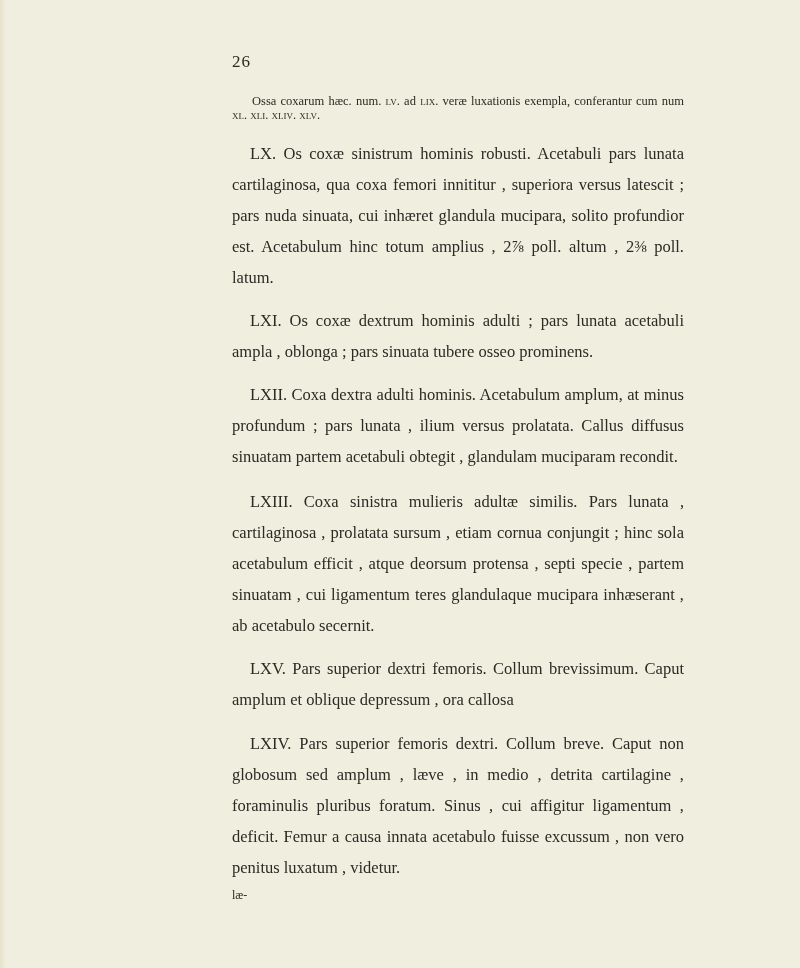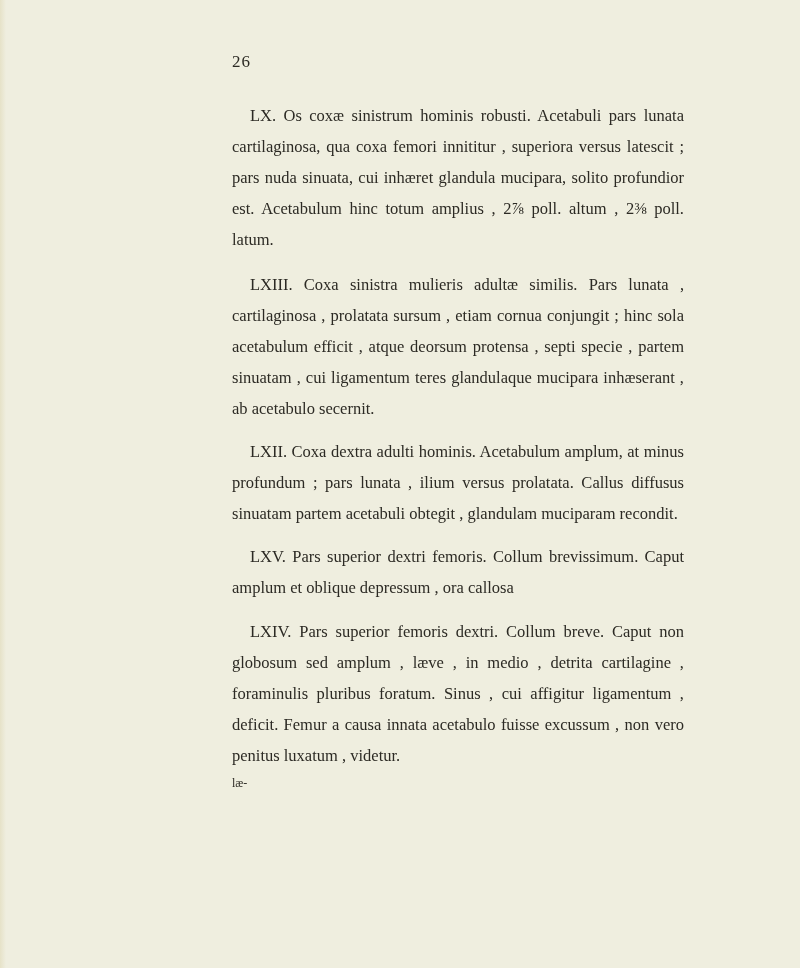--- a/index.html
+++ b/index.html
@@ -58,35 +58,47 @@
 <body>
 
 <div class="page-edge"></div>
 
 <div class="header">
   <span class="page-number">26</span>
 </div>
 
 <div class="content">
 
+  <p class="note">
+    <span>Ossa coxarum hæc. num.</span>
+    <span class="sc">lv.</span>
+    <span>ad</span>
+    <span class="sc">lix.</span>
+    <span>veræ luxationis exempla, conferantur cum num</span>
+    <span class="sc">xl. xli. xliv. xlv.</span>
+  </p>
 
   <p class="entry e60">
     <span class="num">LX.</span>
     <span>Os coxæ sinistrum hominis robusti.  Acetabuli pars lunata cartilaginosa, qua coxa femori innititur , superiora versus latescit ; pars nuda sinuata, cui inhæret glandula mucipara, solito profundior est.  Acetabulum hinc totum amplius , 2⅞ poll. altum , 2⅜ poll. latum.</span>
   </p>
 
-
-  <p class="entry e63">
-    <span class="num">LXIII.</span>
-    <span>Coxa sinistra mulieris adultæ similis.  Pars lunata , cartilaginosa , prolatata sursum , etiam cornua conjungit ; hinc sola acetabulum efficit , atque deorsum protensa , septi specie , partem sinuatam , cui ligamentum teres glandulaque mucipara inhæserant , ab acetabulo secernit.</span>
+  <p class="entry e61">
+    <span class="num">LXI.</span>
+    <span>Os coxæ dextrum hominis adulti ; pars lunata acetabuli ampla ,  oblonga ; pars sinuata tubere osseo prominens.</span>
   </p>
 
   <p class="entry e62">
     <span class="num">LXII.</span>
     <span>Coxa dextra adulti hominis.  Acetabulum amplum, at minus profundum ;  pars lunata , ilium versus prolatata. Callus diffusus sinuatam partem acetabuli obtegit , glandulam muciparam recondit.</span>
+  </p>
+
+  <p class="entry e63">
+    <span class="num">LXIII.</span>
+    <span>Coxa sinistra mulieris adultæ similis.  Pars lunata , cartilaginosa , prolatata sursum , etiam cornua conjungit ; hinc sola acetabulum efficit , atque deorsum protensa , septi specie , partem sinuatam , cui ligamentum teres glandulaque mucipara inhæserant , ab acetabulo secernit.</span>
   </p>
 
   <p class="entry e65">
     <span class="num">LXV.</span>
     <span>Pars superior dextri femoris.  Collum brevissimum.  Caput amplum et oblique depressum , ora callosa</span>
   </p>
 
   <p class="entry e64">
     <span class="num">LXIV.</span>
     <span>Pars superior femoris dextri.  Collum breve.  Caput non globosum sed amplum , læve , in medio , detrita cartilagine , foraminulis pluribus foratum.  Sinus , cui affigitur ligamentum , deficit.  Femur a causa innata acetabulo fuisse excussum , non vero penitus luxatum , videtur.</span>

